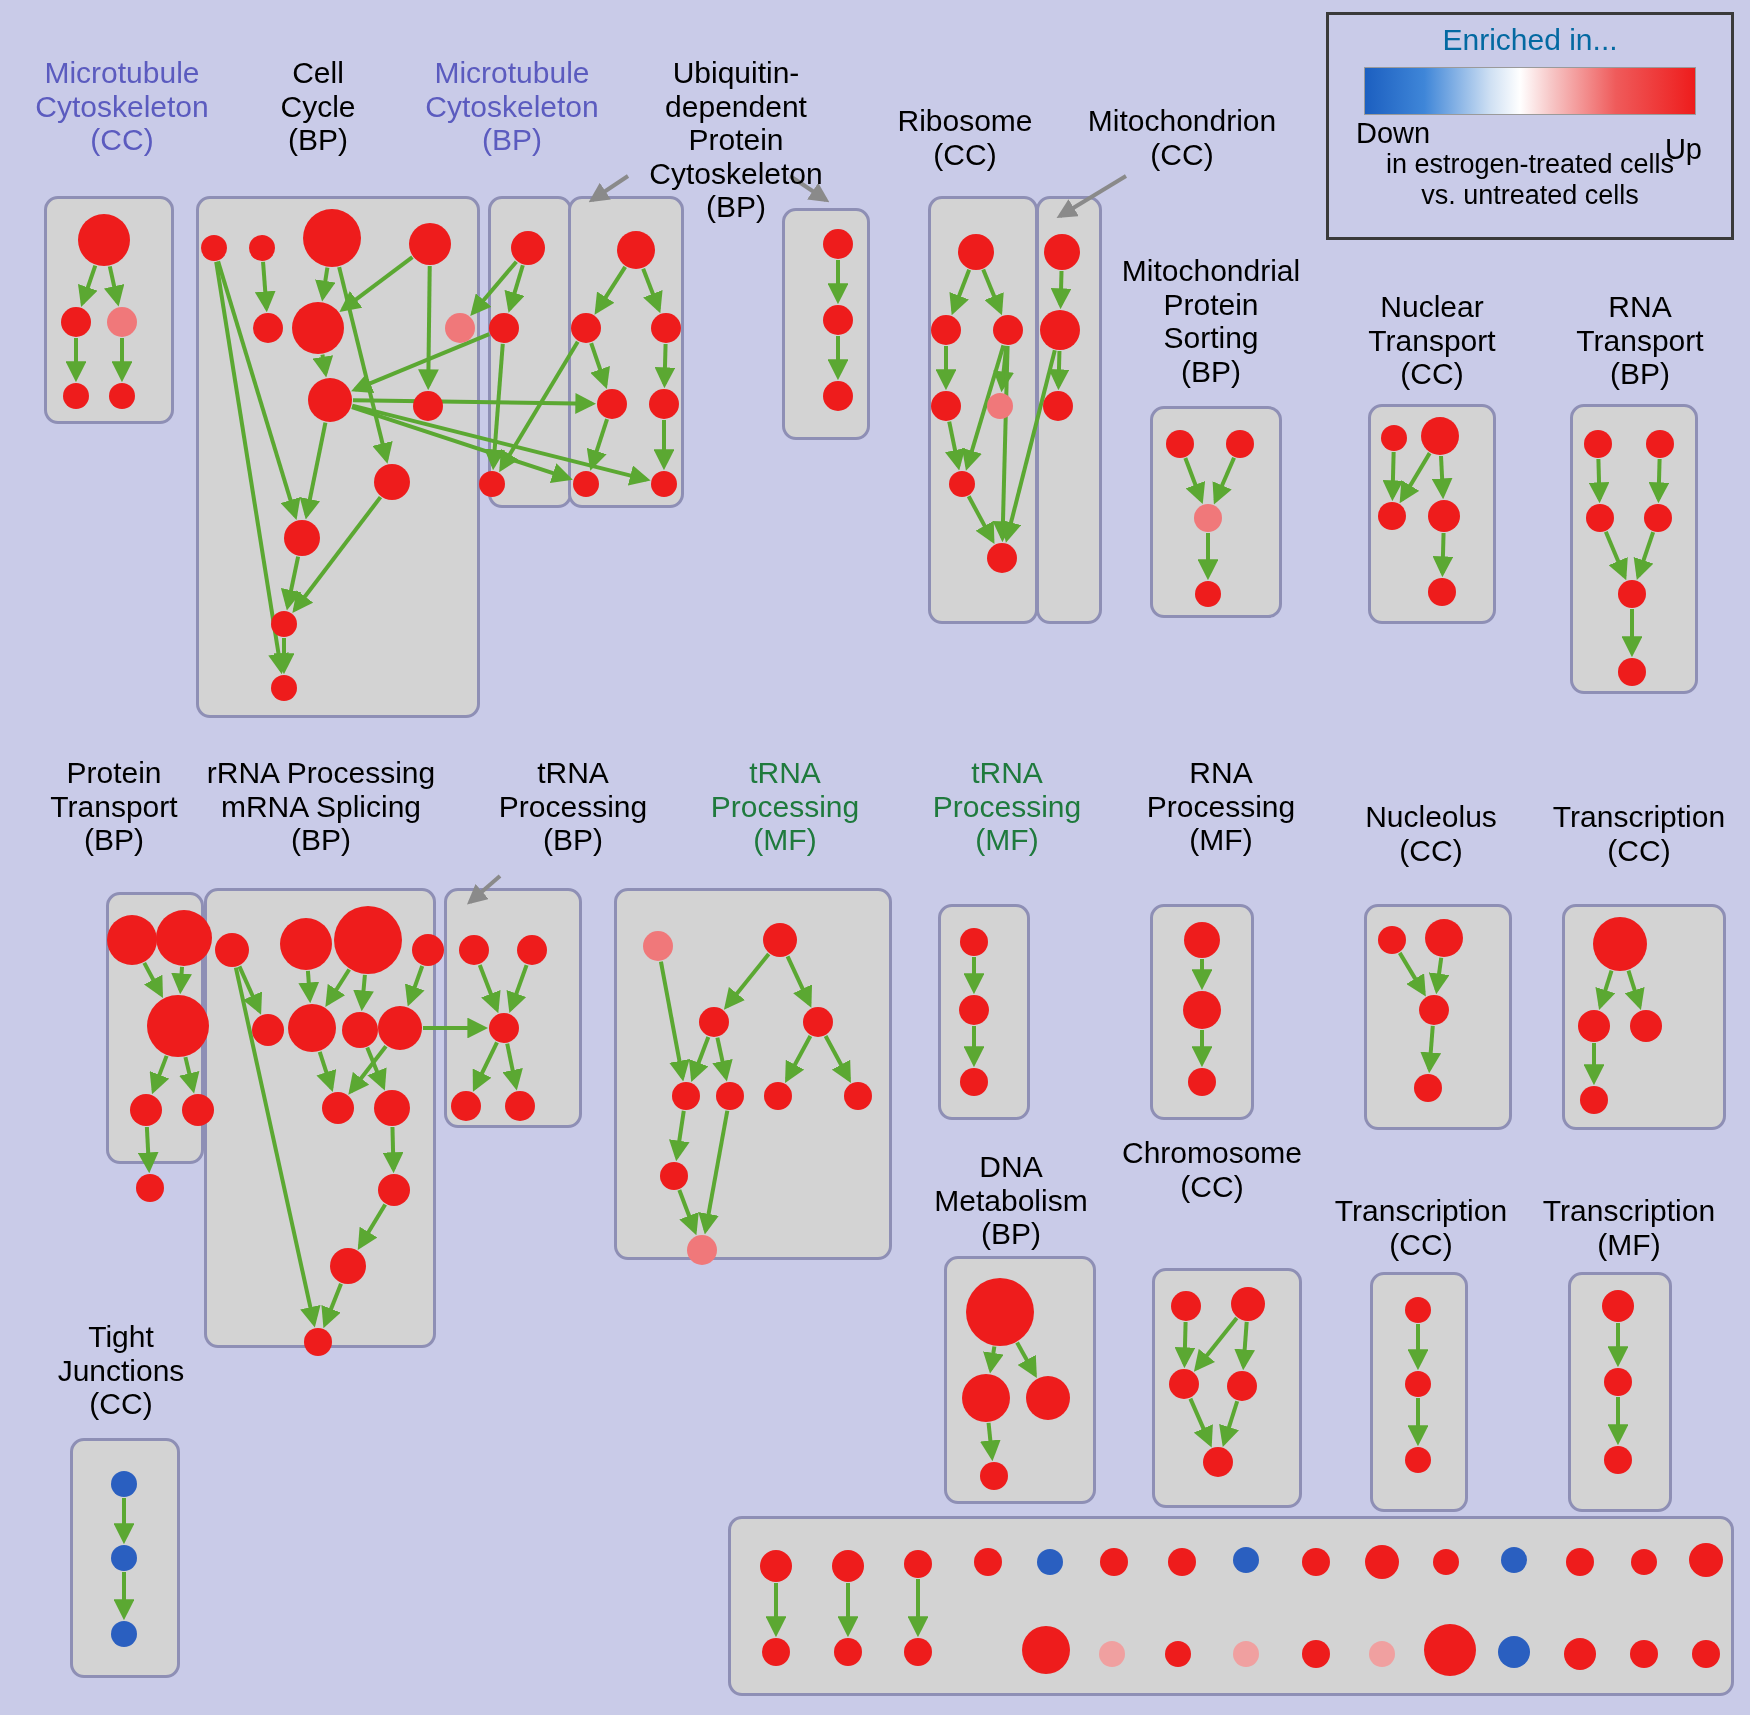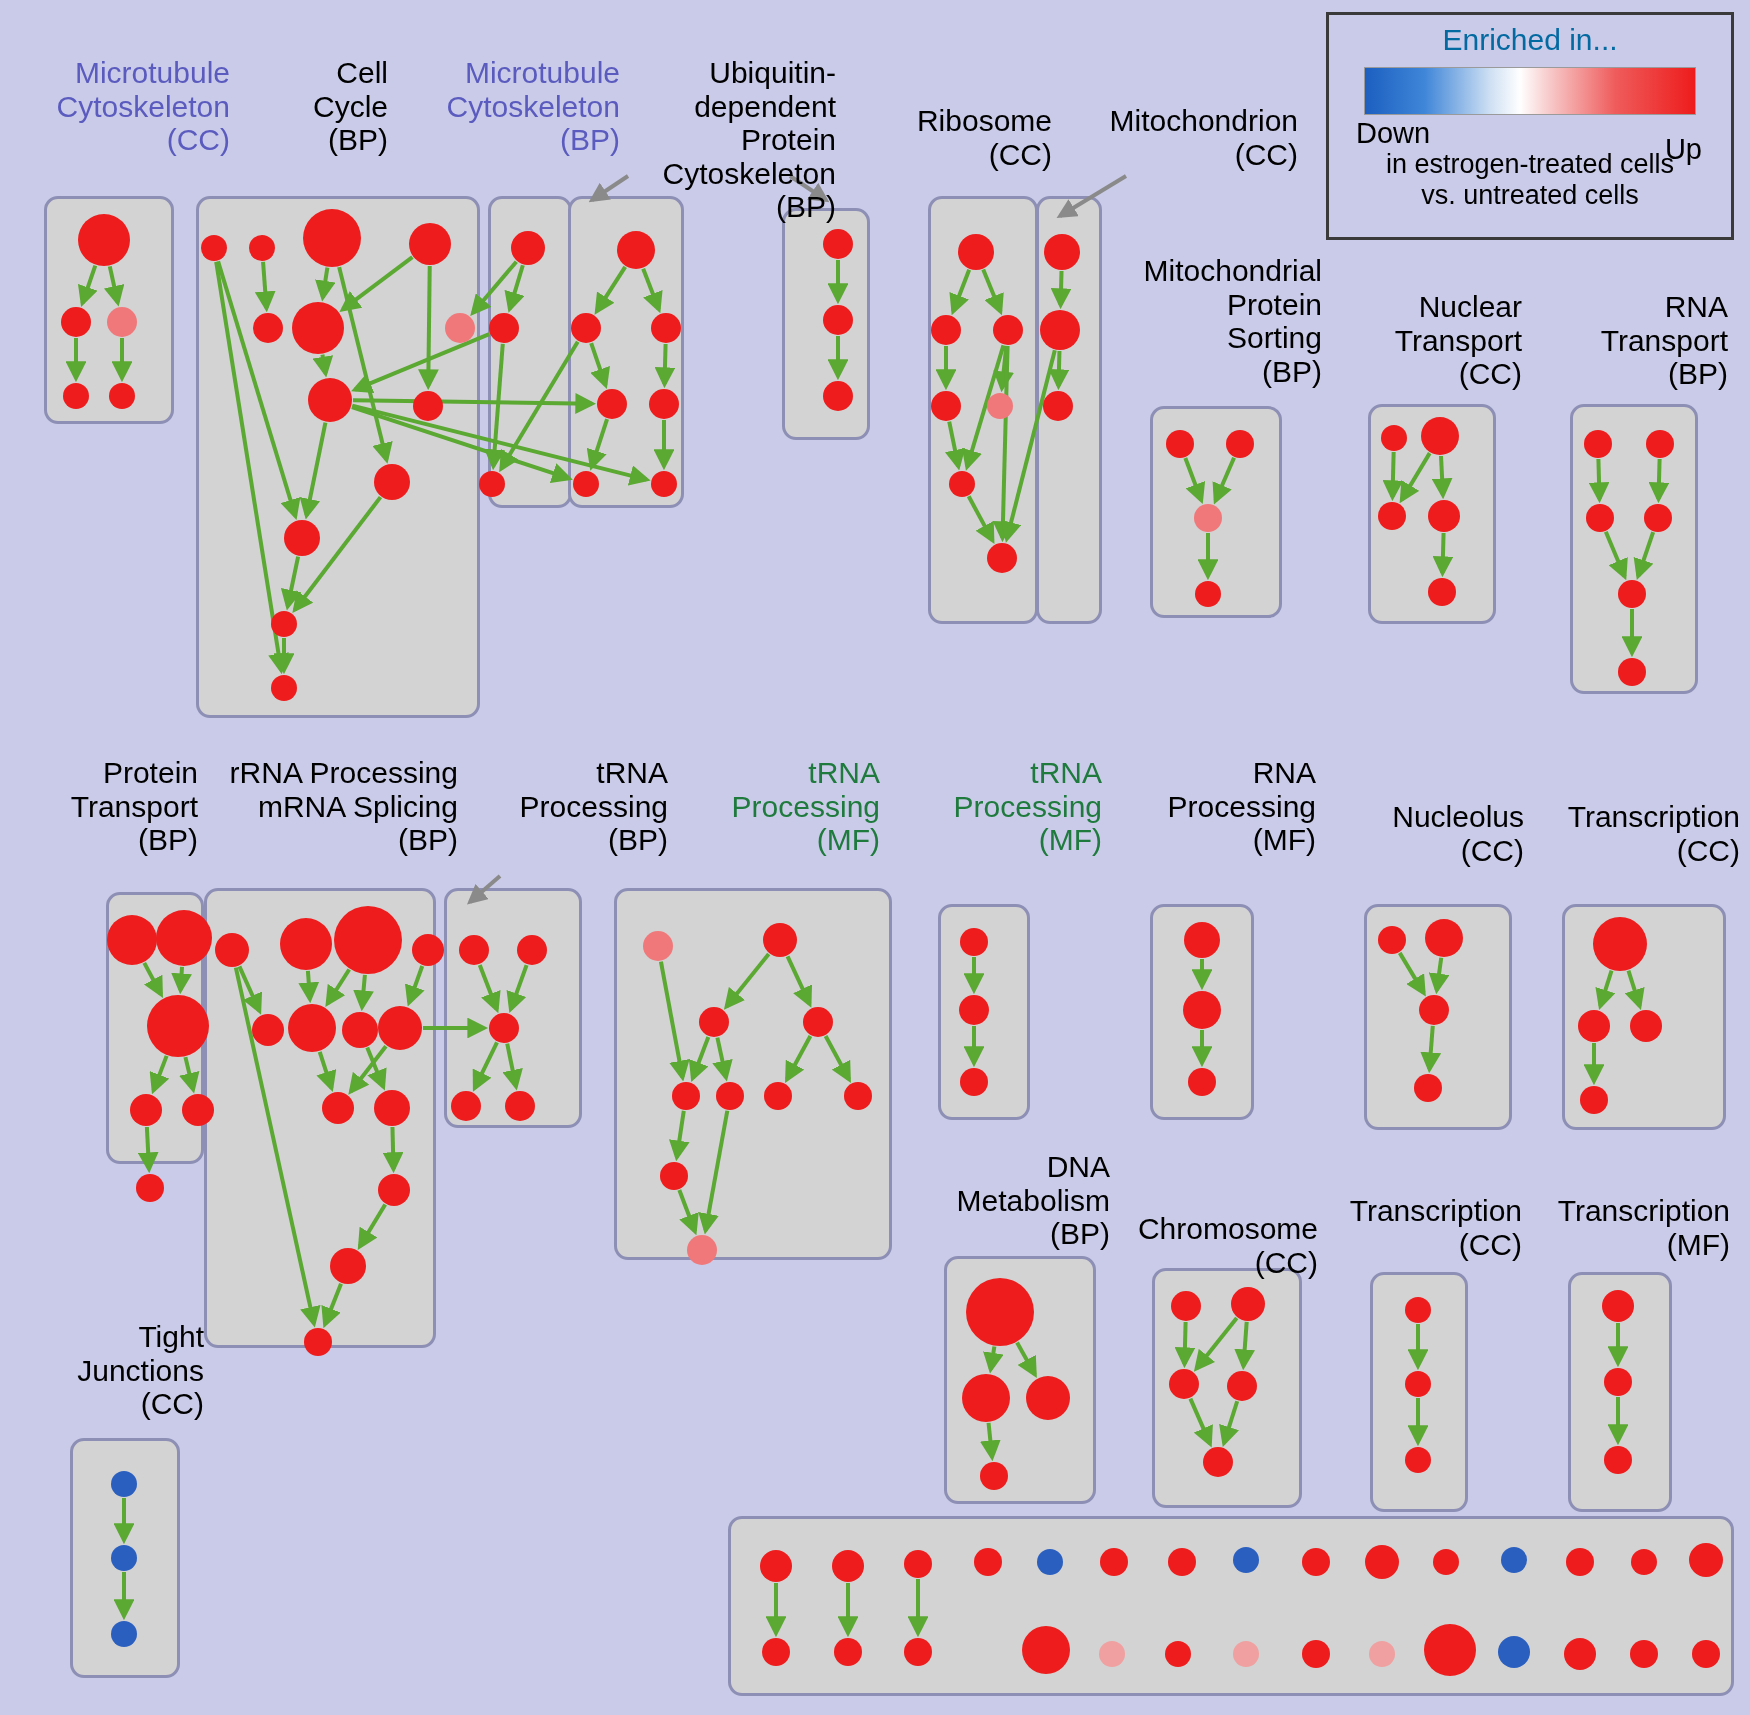--- a/index.html
+++ b/index.html
@@ -21,21 +21,21 @@
   .cluster {
     position: absolute;
     background: #d3d3d3;
     border: 3px solid #8e8fb5;
     border-radius: 14px;
     box-sizing: border-box;
   }
   
   .label {
     position: absolute;
-    text-align: right;
+    text-align: center;
     font-size: 30px;
     line-height: 1.12;
     color: #000000;
     white-space: pre-line;
   }
   .label.cc-blue { color: #5b5bbf; }
   .label.mf-green { color: #1f7a3d; }
   
   #legend {
     position: absolute;
@@ -463,21 +463,21 @@
       <div class="label" style="left: 1126px; top: 756px; width: 190px;">RNA
 Processing
 (MF)</div>
       <div class="label" style="left: 1338px; top: 800px; width: 186px;">Nucleolus
 (CC)</div>
       <div class="label" style="left: 1538px; top: 800px; width: 202px;">Transcription
 (CC)</div>
       <div class="label" style="left: 912px; top: 1150px; width: 198px;">DNA
 Metabolism
 (BP)</div>
-      <div class="label" style="left: 1106px; top: 1212px; width: 212px;">Chromosome
+      <div class="label" style="left: 1106px; top: 1136px; width: 212px;">Chromosome
 (CC)</div>
       <div class="label" style="left: 1320px; top: 1194px; width: 202px;">Transcription
 (CC)</div>
       <div class="label" style="left: 1528px; top: 1194px; width: 202px;">Transcription
 (MF)</div>
       <div class="label" style="left: 38px; top: 1320px; width: 166px;">Tight
 Junctions
 (CC)</div>
     </div>
 

